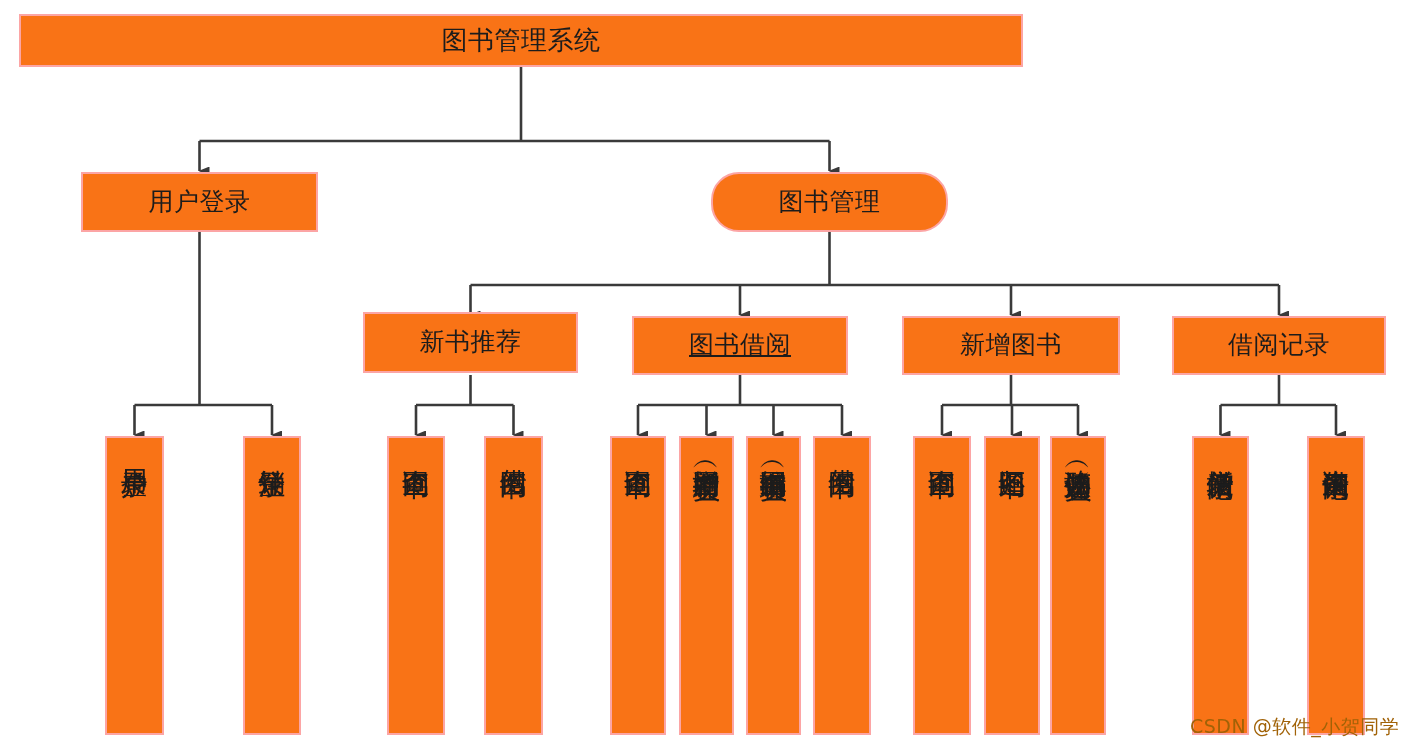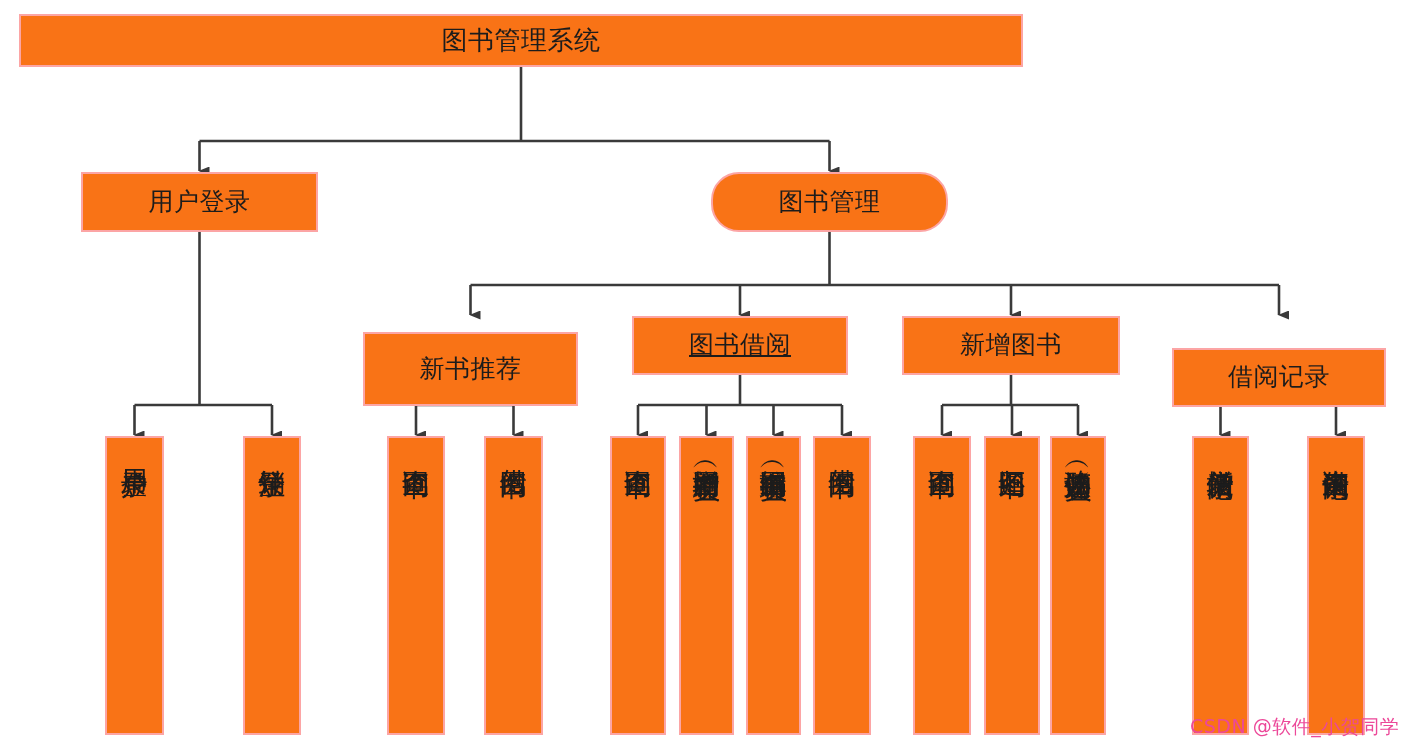--- a/index.html
+++ b/index.html
@@ -56,21 +56,21 @@
   .node.vert .label {
     writing-mode: vertical-rl;
     text-orientation: upright;
     font-size: 27px;
     line-height: 1.02;
     letter-spacing: 1px;
     white-space: nowrap;
   }
   .watermark {
     position: absolute;
-    color: #ec4899;
+    color: #a16207;
     font-size: 19px;
     white-space: nowrap;
     letter-spacing: 0.5px;
   }
 </style>
 </head>
 <body>
 
 <div id="canvas">
 
@@ -120,30 +120,30 @@
   <div id="nodes">
       <div class="node horiz root" style="left: 19px; top: 14px; width: 1004px; height: 53px;">
         <span class="label">图书管理系统</span>
       </div>
       <div class="node horiz" style="left: 81px; top: 172px; width: 237px; height: 60px;">
         <span class="label">用户登录</span>
       </div>
       <div class="node horiz" style="left: 711px; top: 172px; width: 237px; height: 60px; border-radius: 28px;">
         <span class="label">图书管理</span>
       </div>
-      <div class="node horiz" style="left: 363px; top: 332px; width: 215px; height: 74px;">
+      <div class="node horiz" style="left: 363px; top: 312px; width: 215px; height: 61px;">
         <span class="label">新书推荐</span>
       </div>
       <div class="node horiz" style="left: 632px; top: 316px; width: 216px; height: 59px; text-decoration: underline;">
         <span class="label">图书借阅</span>
       </div>
       <div class="node horiz" style="left: 902px; top: 316px; width: 218px; height: 59px;">
         <span class="label">新增图书</span>
       </div>
-      <div class="node horiz" style="left: 1172px; top: 316px; width: 214px; height: 59px; margin-top: 32px;">
+      <div class="node horiz" style="left: 1172px; top: 316px; width: 214px; height: 59px;">
         <span class="label">借阅记录</span>
       </div>
       <div class="node vert" style="left: 105px; top: 436px; width: 59px; height: 299px;">
         <span class="label">用户登录</span>
       </div>
       <div class="node vert" style="left: 243px; top: 436px; width: 58px; height: 299px;">
         <span class="label">注销登录</span>
       </div>
       <div class="node vert" style="left: 387px; top: 436px; width: 58px; height: 299px;">
         <span class="label">查询图书</span>

